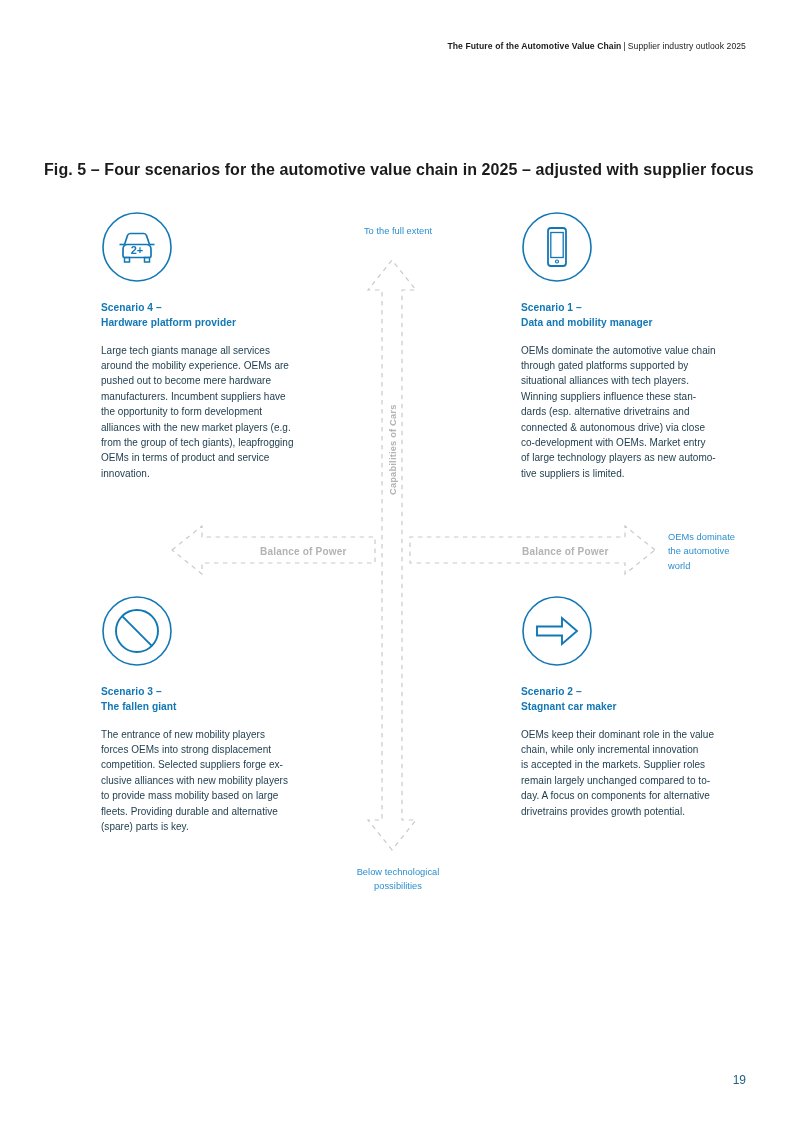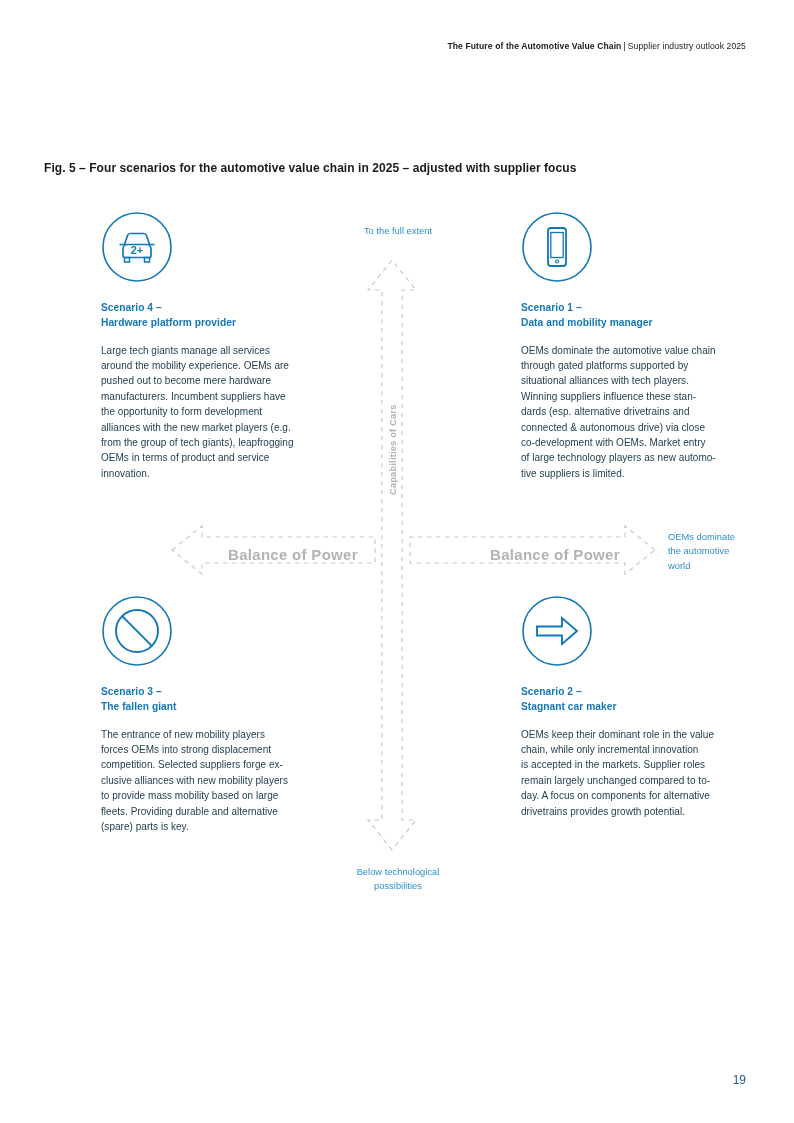--- a/index.html
+++ b/index.html
@@ -28,21 +28,21 @@
   }
   .page-header .hdr-bold { font-weight: bold; }
   .page-header .hdr-sep  { font-weight: normal; color: #1b1b1b; padding: 0 2px; }
   .page-header .hdr-light { font-weight: normal; }
 
   
   .fig-caption {
     position: absolute;
     top: 161px;
     left: 44px;
-    font-size: 12px;
+    font-size: 16px;
     font-weight: bold;
     color: #1b1b1b;
     letter-spacing: 0.005em;
     white-space: nowrap;
   }
 
   
   .page-number {
     position: absolute;
     top: 1073px;
@@ -116,23 +116,24 @@
   .axis-top    { top: 29px;  left: 352px; text-align: center; width: 92px; }
   .axis-bottom { top: 670px; left: 340px; text-align: center; width: 116px; }
   .axis-left   { top: 335px; left: 25px;  text-align: right;  width: 96px; }
   .axis-right  { top: 335px; left: 668px; text-align: left;   width: 100px; }
 
   
   .axis-name {
     position: absolute;
     color: #b3b3b3;
     font-weight: bold;
-    font-size: 15px;
+    font-size: 10px;
     letter-spacing: 0.02em;
     white-space: nowrap;
+    margin-left: 32px;
   }
   .bop-left  { top: 351px; left: 228px; }
   .bop-right { top: 351px; left: 490px; }
   .cap-vert {
     position: absolute;
     top: 300px;
     left: 388px;
     color: #b3b3b3;
     font-weight: bold;
     font-size: 9.3px;

